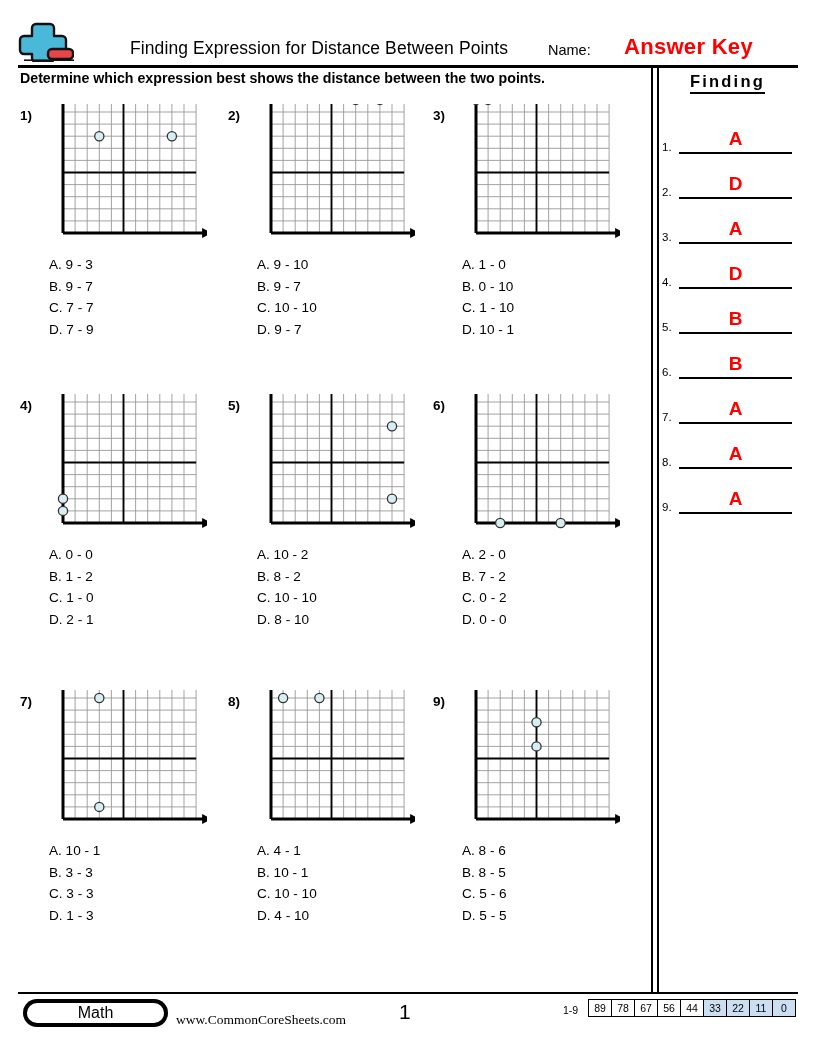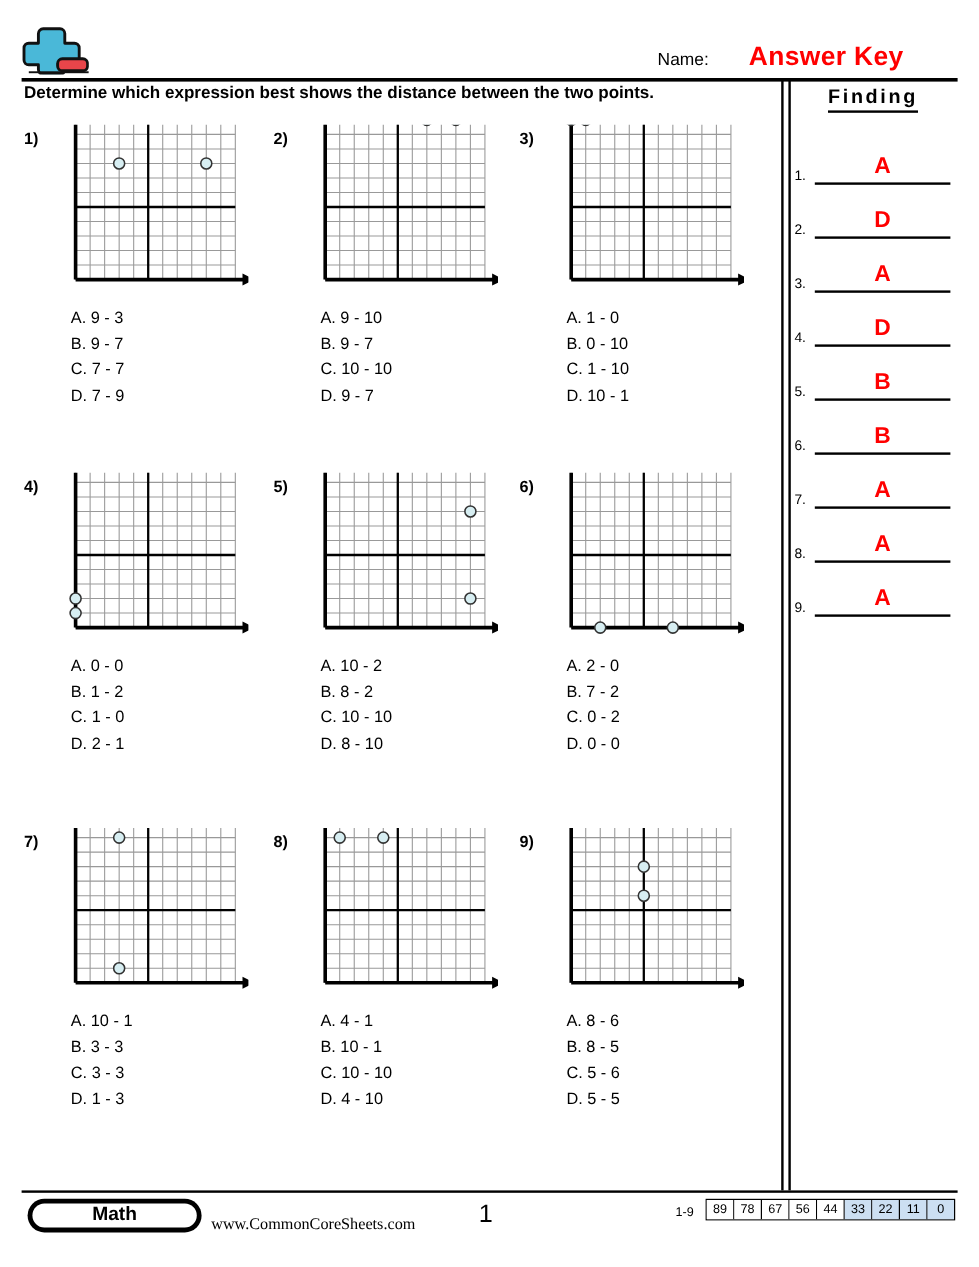--- a/index.html
+++ b/index.html
@@ -132,21 +132,20 @@
     position: absolute;
     left: 27px; top: 0;
     width: 160px; height: 145px;
   }
   .choices {
     position: absolute;
     left: 29px; top: 150px;
     font-size: 13.6px;
     line-height: 21.5px;
     white-space: nowrap;
-    margin-left: 10px;
   }
 
   
   #footer-rule {
     position: absolute;
     left: 18px; top: 992px;
     width: 780px; height: 2px;
     background: #000;
   }
   #math-badge {
@@ -160,21 +159,21 @@
     justify-content: center;
   }
   #math-badge-inner {
     width: 137px; height: 20px;
     background: #fff;
     border-radius: 10px;
     display: flex;
     align-items: center;
     justify-content: center;
     font-size: 16px;
-    font-weight: bold;
+    font-weight: normal;
     color: #000;
   }
   #site-url {
     position: absolute;
     left: 176px; top: 1012px;
     font-size: 13.5px;
     font-family: Liberation Serif, serif;
   }
   #page-number {
     position: absolute;
@@ -207,20 +206,21 @@
 </style>
 </head>
 <body>
 
 <div id="header">
   <svg id="logo" viewBox="0 0 56 40">
     <path d="M18 2 h14 a4 4 0 0 1 4 4 v8 h8 a4 4 0 0 1 4 4 v10 a4 4 0 0 1 -4 4 h-8 v4 a4 4 0 0 1 -4 4 h-14 a4 4 0 0 1 -4 -4 v-4 h-8 a4 4 0 0 1 -4 -4 v-10 a4 4 0 0 1 4 -4 h8 v-8 a4 4 0 0 1 4 -4 z" fill="#4ab8d8" stroke="#111" stroke-width="2.4" stroke-linejoin="round"></path>
     <rect x="30" y="27" width="25" height="10" rx="4" fill="#e8454a" stroke="#111" stroke-width="2.4"></rect>
     <rect x="6" y="37.4" width="50" height="1.6" fill="#111"></rect>
   </svg>
+  <div id="title">Finding Expression for Distance Between Points</div>
   <div id="name-label">Name:</div>
   <div id="answer-key">Answer Key</div>
   <div id="header-rule"></div>
 </div>
 
 <div id="directions">Determine which expression best shows the distance between the two points.</div>
 
 <div id="sep-outer"></div>
 <div id="sep-inner"></div>
 

